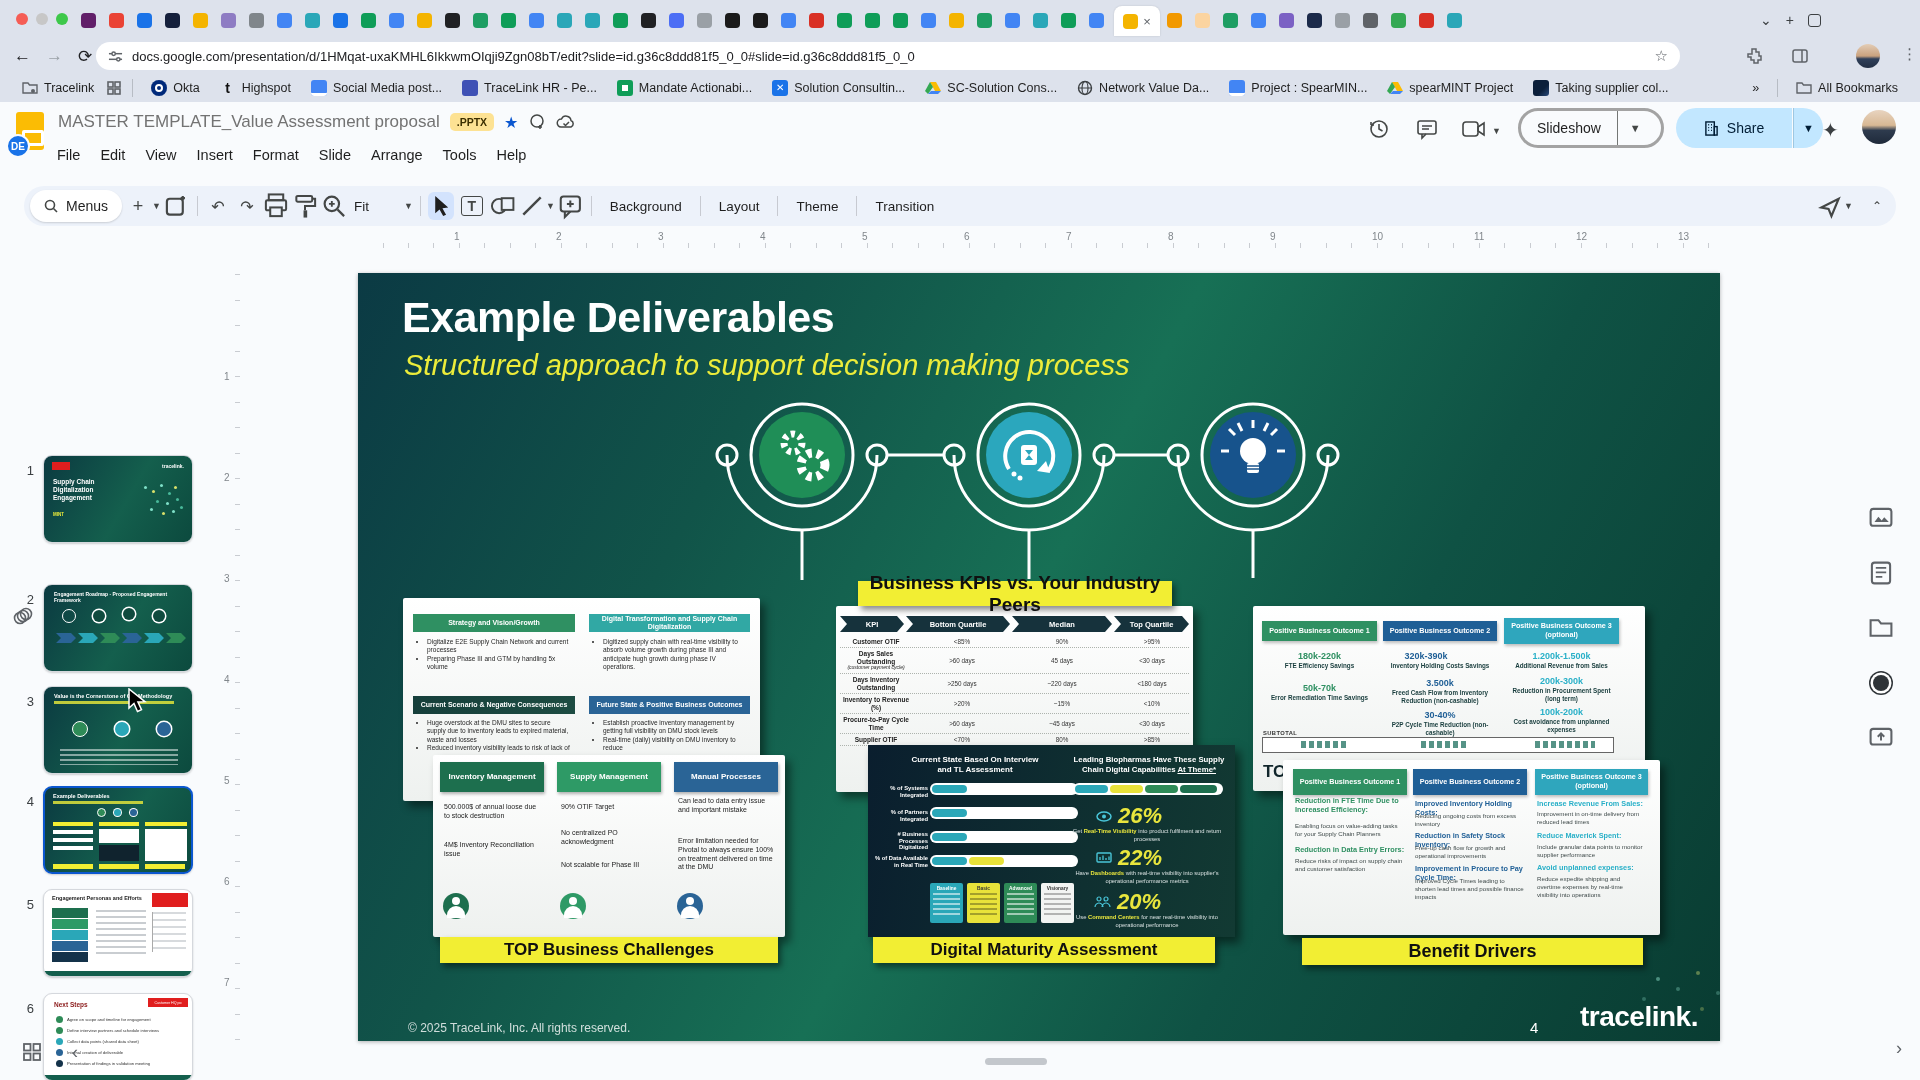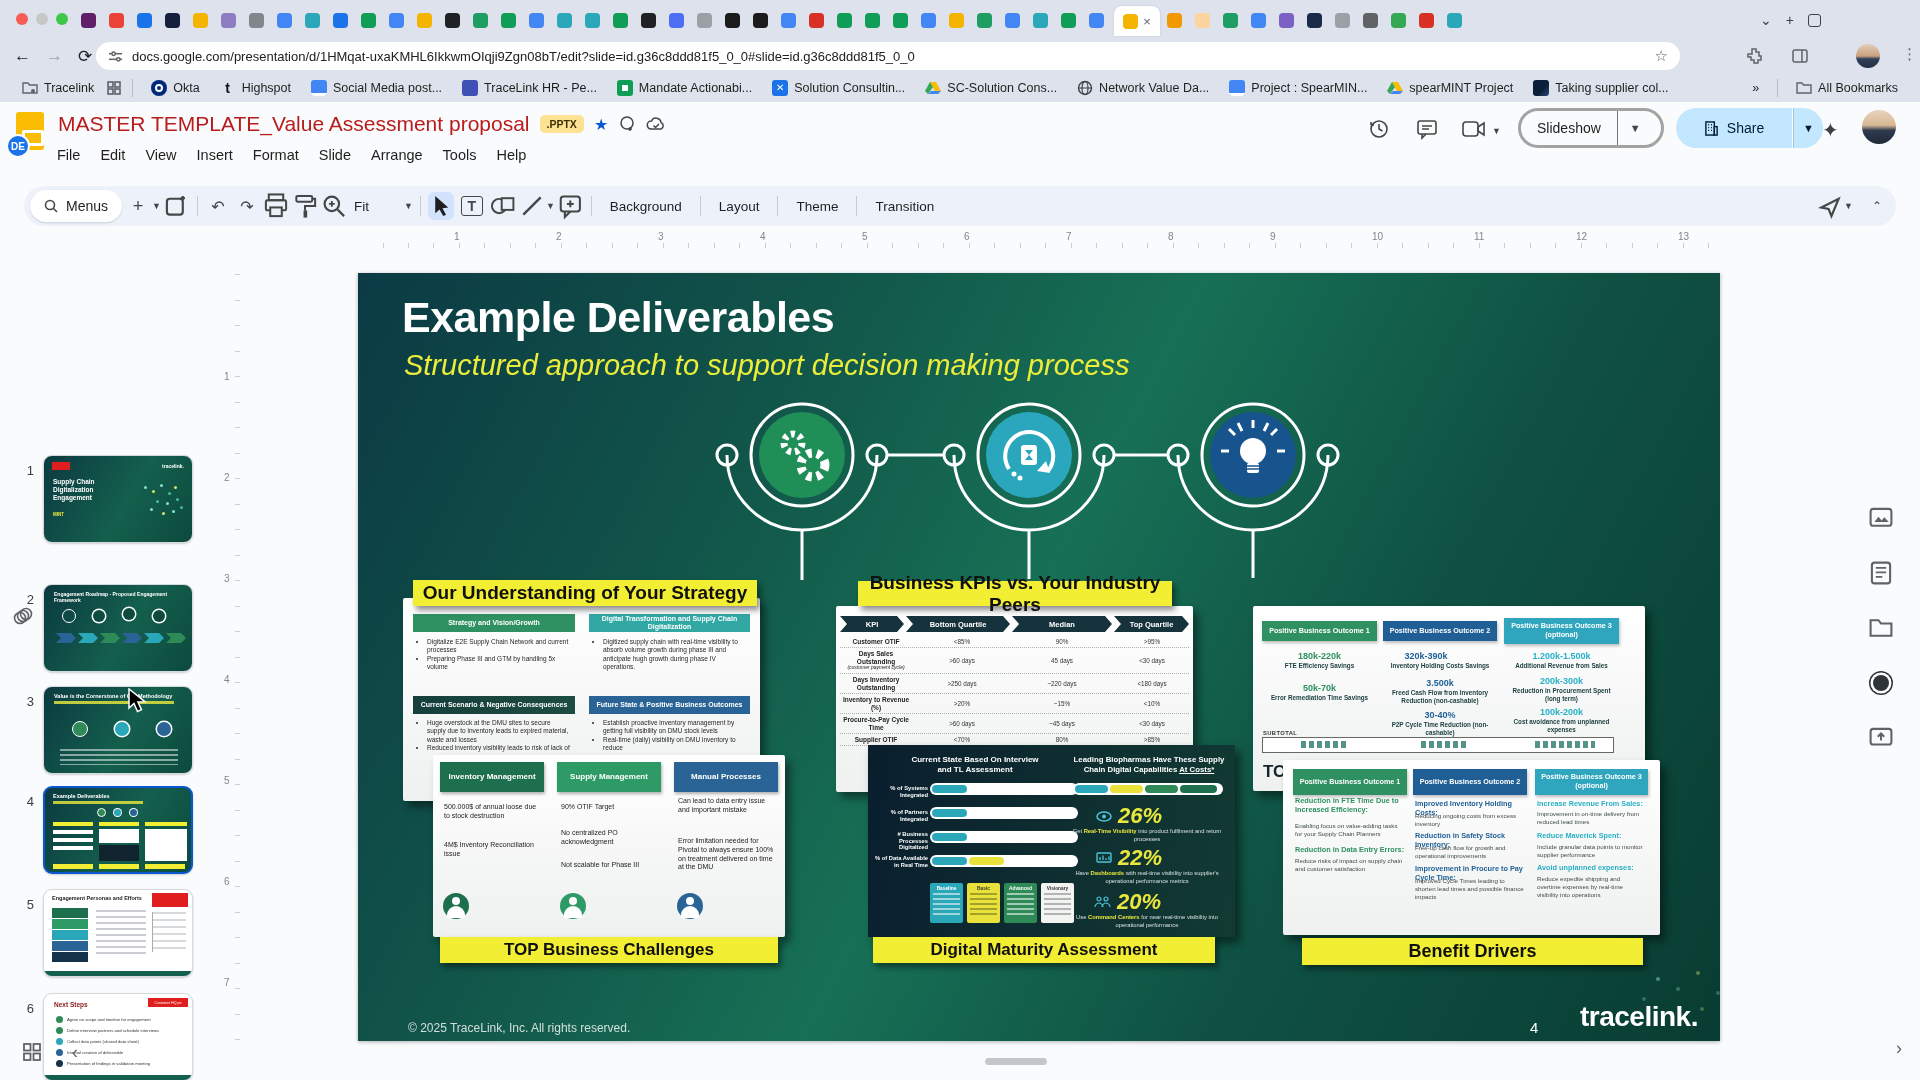--- a/index.html
+++ b/index.html
@@ -380,21 +380,21 @@
         <path d="M1 3h5l1.5 2H15v8H1z" fill="none" stroke="#5f6368" stroke-width="1.4"></path>
       </svg>
     <span>All Bookmarks</span>
     </span>
 </div>
 
 <div class="abs" id="appheader">
   <div id="slideslogo"></div>
   <div id="depill">DE</div>
   <div class="flex" style="position:absolute;left:58px;top:10px;gap:10px">
-    <span style="font-size:21px;color:#b91c1c">MASTER TEMPLATE_Value Assessment proposal</span>
+    <span style="font-size:17px;color:#737373">MASTER TEMPLATE_Value Assessment proposal</span>
     <span style="background:#fde293;color:#3c2f00;font-size:10.5px;font-weight:700;padding:3px 7px;border-radius:5px">.PPTX</span>
     <span style="color:#0b57d0;font-size:16px">★</span>
     <svg width="18" height="18" viewBox="0 0 18 18">
         <circle cx="9" cy="8" r="6" fill="none" stroke="#444746" stroke-width="1.5"></circle>
         <path d="M12 12v4M10 14h4" stroke="#444746" stroke-width="1.5"></path>
       </svg>
     <svg width="20" height="16" viewBox="0 0 20 16">
         <path d="M5 13a4 4 0 1 1 .5-8 5 5 0 0 1 9.5 1.5A3.5 3.5 0 0 1 15 13z" fill="none" stroke="#444746" stroke-width="1.5"></path>
         <path d="M7.5 9.5l2 2 3.5-3.5" fill="none" stroke="#444746" stroke-width="1.5"></path>
       </svg>
@@ -669,21 +669,20 @@
           <line x1="871" y1="178" x2="863" y2="178"></line>
           <line x1="919" y1="178" x2="927" y2="178"></line>
           <line x1="880" y1="150" x2="884" y2="158"></line>
           <line x1="910" y1="150" x2="906" y2="158"></line>
         </g>
     </g>
   </svg>
 
   <span class="abs" style="right:60px;bottom:60px;width:4px;height:4px;border-radius:50%;background:rgba(140,220,200,.5);box-shadow:20px 10px 0 rgba(140,220,200,.35),40px -6px 0 rgba(220,230,120,.4),60px 14px 0 rgba(140,220,200,.3),14px 34px 0 rgba(140,220,200,.35),44px 30px 0 rgba(220,230,120,.3),70px 36px 0 rgba(140,220,200,.4),-14px 20px 0 rgba(140,220,200,.3)"></span>
 
-  <div class="ybar" style="left:55px;top:307px;width:344px;height:26px;font-size:19px">Our Understanding of Your Strategy</div>
   <div class="card" style="left:45px;top:325px;width:357px;height:203px;z-index:2">
     <div class="qhead" style="left:10px;top:16px;width:162px;height:18px;background:#2f9062">Strategy and Vision/Growth</div>
     <div class="qhead" style="left:186px;top:16px;width:161px;height:18px;background:#31a8a4">Digital Transformation and Supply Chain Digitalization</div>
     <ul class="bl" style="left:14px;top:40px;width:154px">
       <li>Digitalize E2E Supply Chain Network and current processes</li>
       <li>Preparing Phase III and GTM by handling 5x volume</li>
     </ul>
     <ul class="bl" style="left:190px;top:40px;width:152px">
       <li>Digitized supply chain with real-time visibility to absorb volume growth during phase III and anticipate hugh growth during phase IV operations.</li>
     </ul>
@@ -776,21 +775,21 @@
       </div>
     <div class="mlabel" style="left:2px;top:110px">% of Data Available in Real Time</div>
     <div class="mpill" style="left:62px;top:110px">
         <span class="mfill" style="width:35px;background:#2aa7b8"></span>
         <span class="mfill" style="width:35px;background:#e8e23a"></span>
       </div>
     <div class="lgd" style="left:62px;top:138px;background:#2aa7b8;color:#fff"><span>Baseline</span><div class="fx"></div></div>
     <div class="lgd" style="left:99px;top:138px;background:#e8e23a;color:#333"><span>Basic</span><div class="fx" style="background:repeating-linear-gradient(180deg,rgba(60,60,20,.4) 0 2px,transparent 2px 5px)"></div></div>
     <div class="lgd" style="left:136px;top:138px;background:#2e8b57;color:#fff"><span>Advanced</span><div class="fx"></div></div>
     <div class="lgd" style="left:173px;top:138px;background:#f2f4f2;color:#333"><span>Visionary</span><div class="fx" style="background:repeating-linear-gradient(180deg,rgba(60,60,60,.35) 0 2px,transparent 2px 5px)"></div></div>
-    <div class="abs" style="left:205px;top:10px;width:152px;text-align:center;color:#fff;font-weight:700;font-size:7.8px;line-height:1.3"><span>Leading Biopharmas Have These Supply</span><br><span>Chain Digital Capabilities </span><span style="text-decoration:underline">At Costs*</span></div>
+    <div class="abs" style="left:205px;top:10px;width:152px;text-align:center;color:#fff;font-weight:700;font-size:7.8px;line-height:1.3"><span>Leading Biopharmas Have These Supply</span><br><span>Chain Digital Capabilities </span><span style="text-decoration:underline">At Theme*</span></div>
     <div class="mpill" style="left:205px;top:38px;width:150px">
         <span class="mfill" style="width:33px;background:#2aa7b8"></span>
         <span class="mfill" style="width:33px;background:#e8e23a"></span>
         <span class="mfill" style="width:33px;background:#2e8b57"></span>
         <span class="mfill" style="width:37px;background:#1d6f4e"></span>
       </div>
     <div class="abs" style="left:228px;top:58px;display:flex;align-items:center;gap:6px">
       <svg width="16" height="11" viewBox="0 0 16 11">
           <ellipse cx="8" cy="5.5" rx="7" ry="4.5" fill="none" stroke="#49c5d8" stroke-width="1.5"></ellipse>
           <circle cx="8" cy="5.5" r="2" fill="#49c5d8"></circle>

